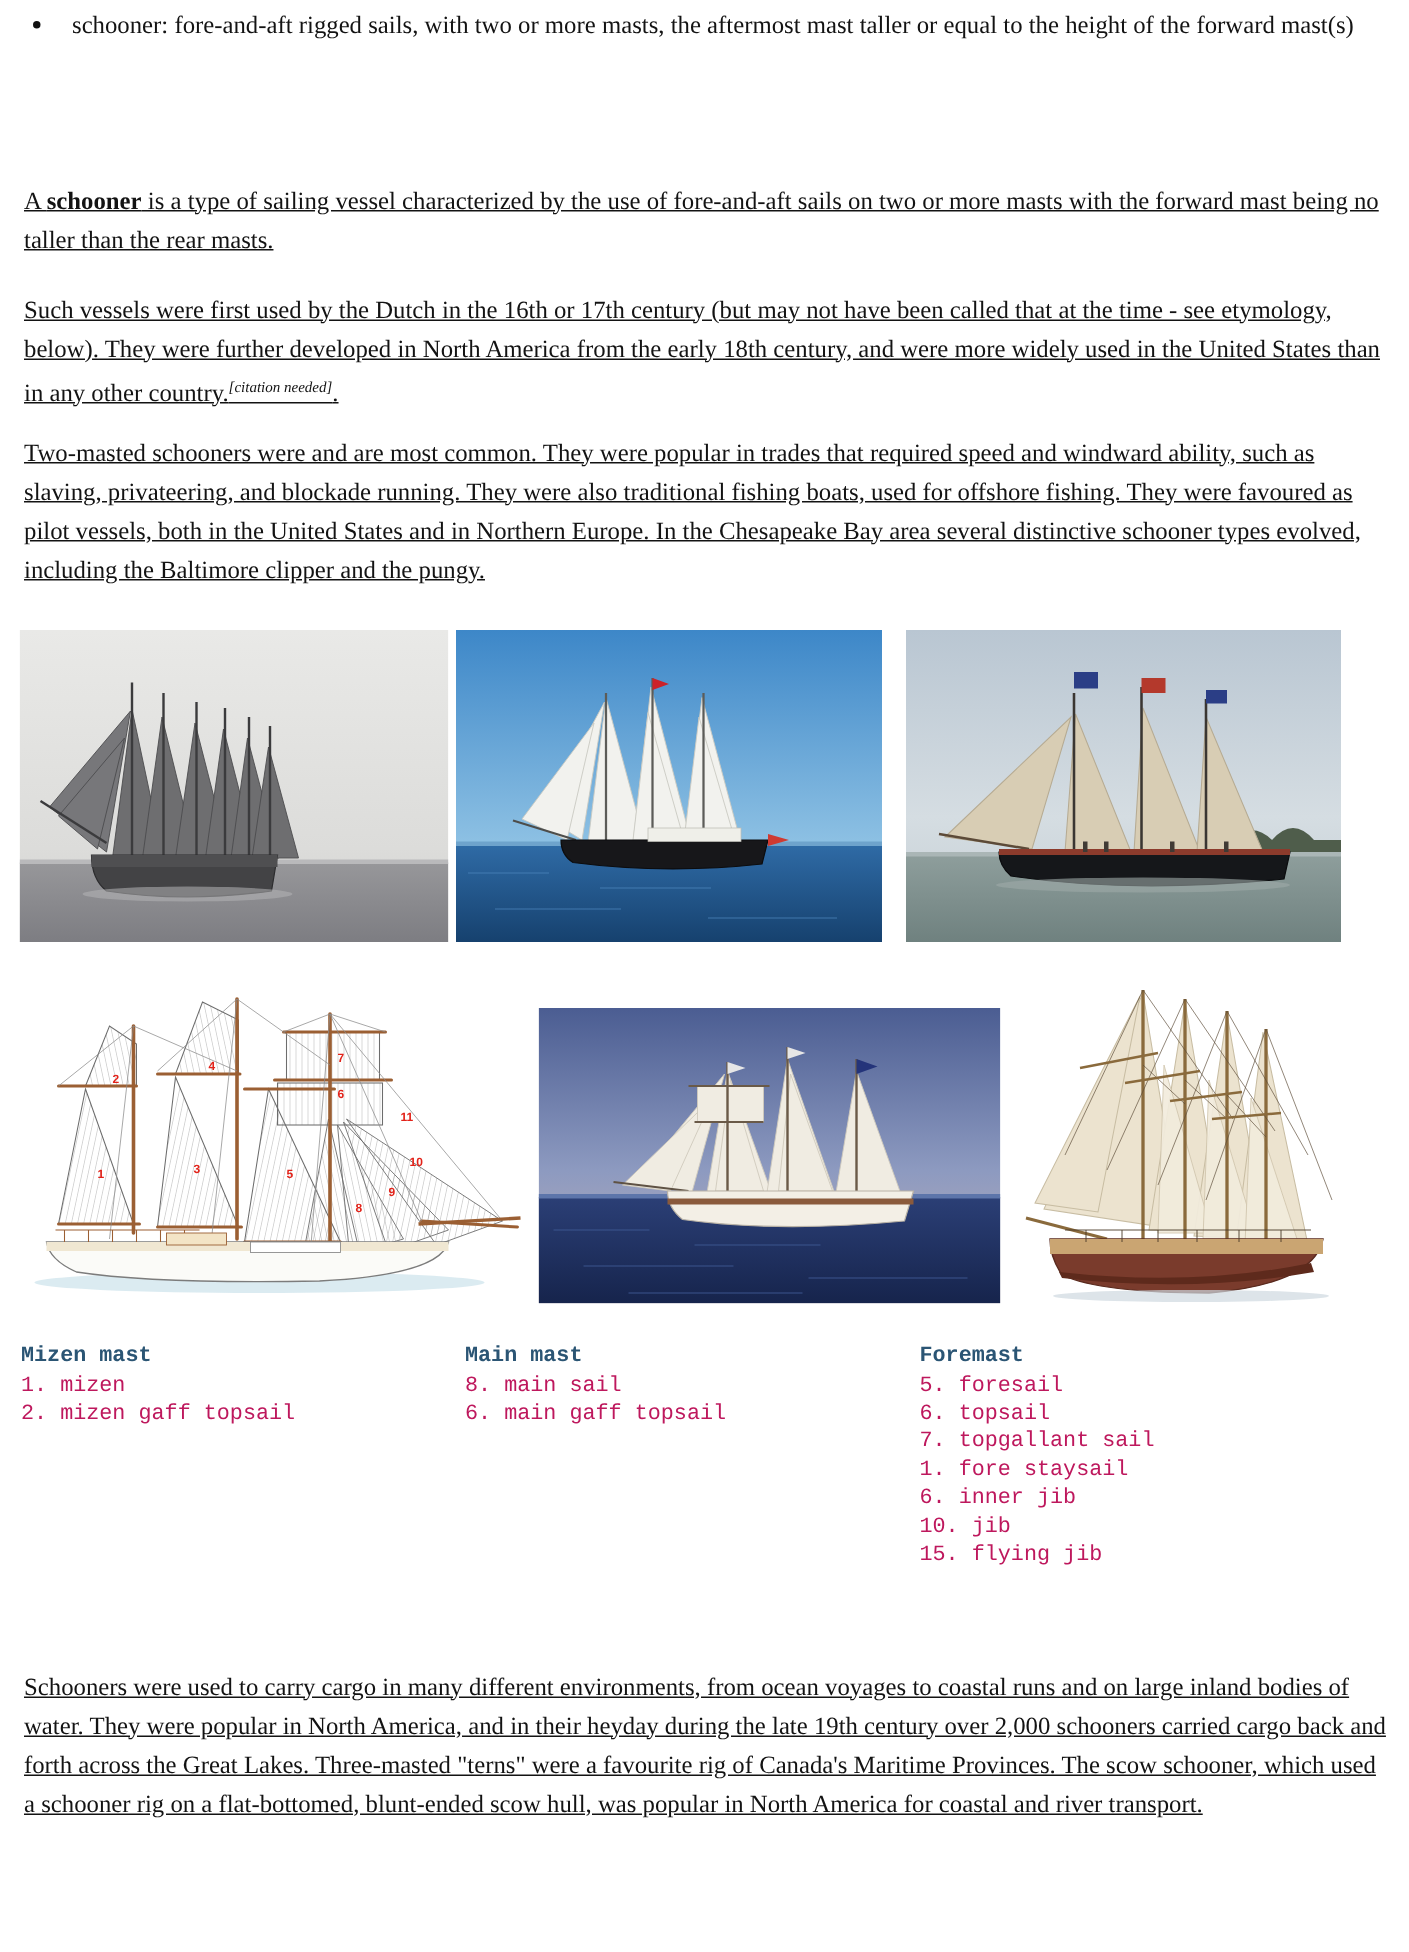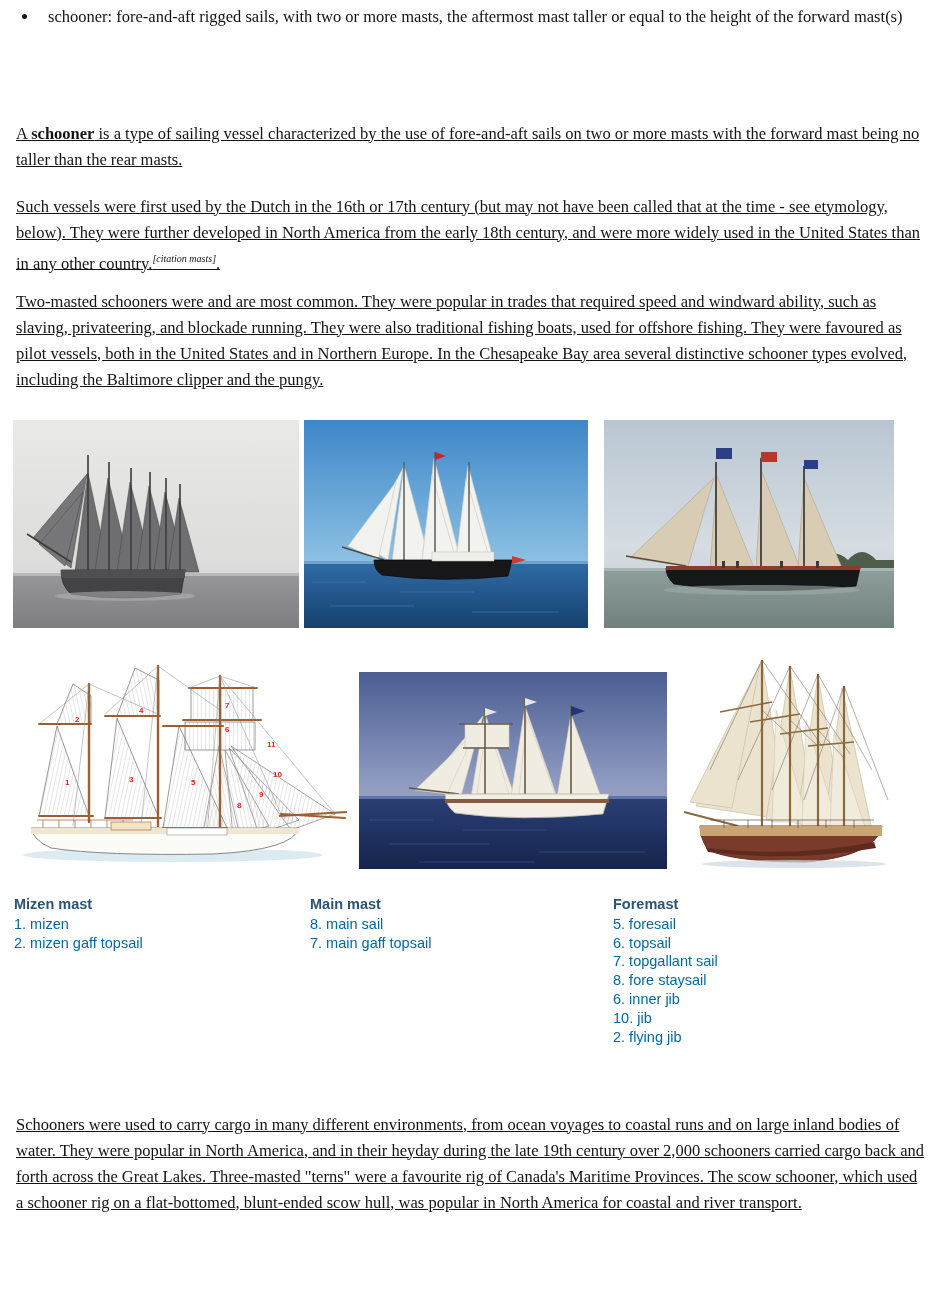--- a/index.html
+++ b/index.html
@@ -78,33 +78,33 @@
   .photo {
     position: absolute;
     overflow: hidden;
     background: #ffffff;
   }
   .photo canvas, .photo svg { display:block; }
 
   
   .legend-col {
     position: absolute;
-    font-family: Liberation Sans, sans-serif;
+    font-family: Liberation Mono, monospace;
     font-size: 14.5px;
     line-height: 18.8px;
     color: #2e5272;
   }
   .legend-col .legend-head {
     font-weight: bold;
     color: #2b5574;
     font-size: 14.5px;
     margin-bottom: 1px;
   }
   .legend-col .legend-item {
-    color: #0369a1;
+    color: #be185d;
     white-space: nowrap;
   }
   #legend-mizen { left: 14px;  top: 895px; }
   #legend-main  { left: 310px; top: 895px; }
   #legend-fore  { left: 613px; top: 895px; }
 </style>
 </head>
 <body>
 
 <div class="page">
@@ -114,21 +114,21 @@
       <span class="bullet-dot"></span>
       <span>schooner: fore-and-aft rigged sails, with two or more masts, the aftermost mast taller or equal to the height of the forward mast(s)</span>
     </li>
   </ul>
 
   <p class="para" id="para-def">
     <span>A </span><b>schooner</b><span> is a type of sailing vessel characterized by the use of fore-and-aft sails on two or more masts with the forward mast being no taller than the rear masts.</span>
   </p>
 
   <p class="para" id="para-dutch">
-    <span>Such vessels were first used by the Dutch in the 16th or 17th century (but may not have been called that at the time - see etymology, below). They were further developed in North America from the early 18th century, and were more widely used in the United States than in any other country.</span><span class="citation">[citation masts]</span><span>.</span>
+    <span>Such vessels were first used by the Dutch in the 16th or 17th century (but may not have been called that at the time - see etymology, below). They were further developed in North America from the early 18th century, and were more widely used in the United States than in any other country.</span><span class="citation">[citation needed]</span><span>.</span>
   </p>
 
   <p class="para" id="para-two">Two-masted schooners were and are most common. They were popular in trades that required speed and windward ability, such as slaving, privateering, and blockade running. They were also traditional fishing boats, used for offshore fishing. They were favoured as pilot vessels, both in the United States and in Northern Europe. In the Chesapeake Bay area several distinctive schooner types evolved, including the Baltimore clipper and the pungy.</p>
 
   <div class="photo" style="left:13px; top:420px; width:286px; height:208px;">
     <svg width="286" height="208" viewBox="0 0 286 208">
       <defs>
         <linearGradient id="bwsky" x1="0" y1="0" x2="0" y2="1">
           <stop offset="0%" stop-color="#e9e9e7"></stop>
           <stop offset="70%" stop-color="#dcdcda"></stop>
@@ -498,29 +498,29 @@
 
   <div class="legend-col" id="legend-mizen">
     <div class="legend-head">Mizen mast</div>
     <div class="legend-item">1. mizen</div>
     <div class="legend-item">2. mizen gaff topsail</div>
   </div>
 
   <div class="legend-col" id="legend-main">
     <div class="legend-head">Main mast</div>
     <div class="legend-item">8. main sail</div>
-    <div class="legend-item">7. main gaff topsail</div>
+    <div class="legend-item">6. main gaff topsail</div>
   </div>
 
   <div class="legend-col" id="legend-fore">
     <div class="legend-head">Foremast</div>
     <div class="legend-item">5. foresail</div>
     <div class="legend-item">6. topsail</div>
     <div class="legend-item">7. topgallant sail</div>
-    <div class="legend-item">8. fore staysail</div>
+    <div class="legend-item">1. fore staysail</div>
     <div class="legend-item">6. inner jib</div>
     <div class="legend-item">10. jib</div>
-    <div class="legend-item">2. flying jib</div>
+    <div class="legend-item">15. flying jib</div>
   </div>
 
   <p class="para" id="para-cargo">Schooners were used to carry cargo in many different environments, from ocean voyages to coastal runs and on large inland bodies of water. They were popular in North America, and in their heyday during the late 19th century over 2,000 schooners carried cargo back and forth across the Great Lakes. Three-masted "terns" were a favourite rig of Canada's Maritime Provinces. The scow schooner, which used a schooner rig on a flat-bottomed, blunt-ended scow hull, was popular in North America for coastal and river transport.</p>
 
 </div>
 
 </body></html>

